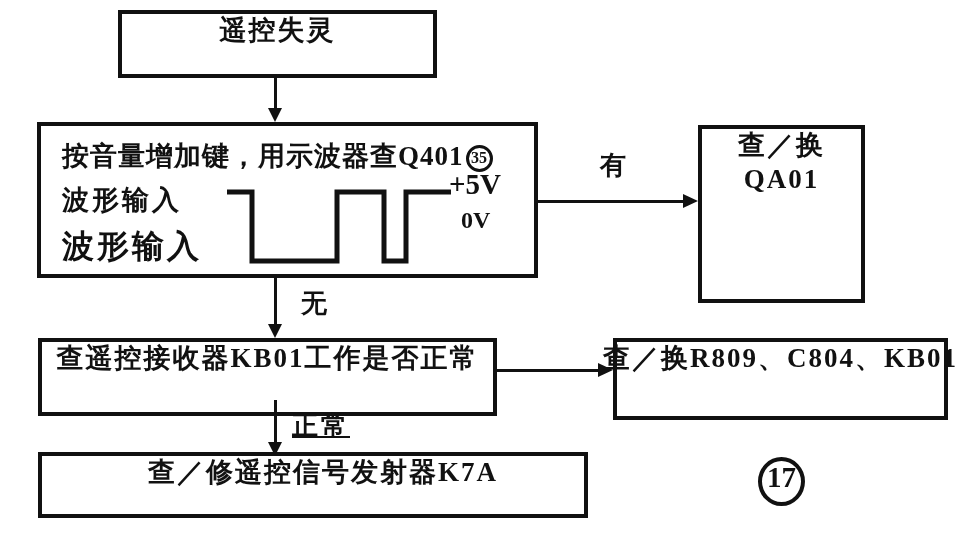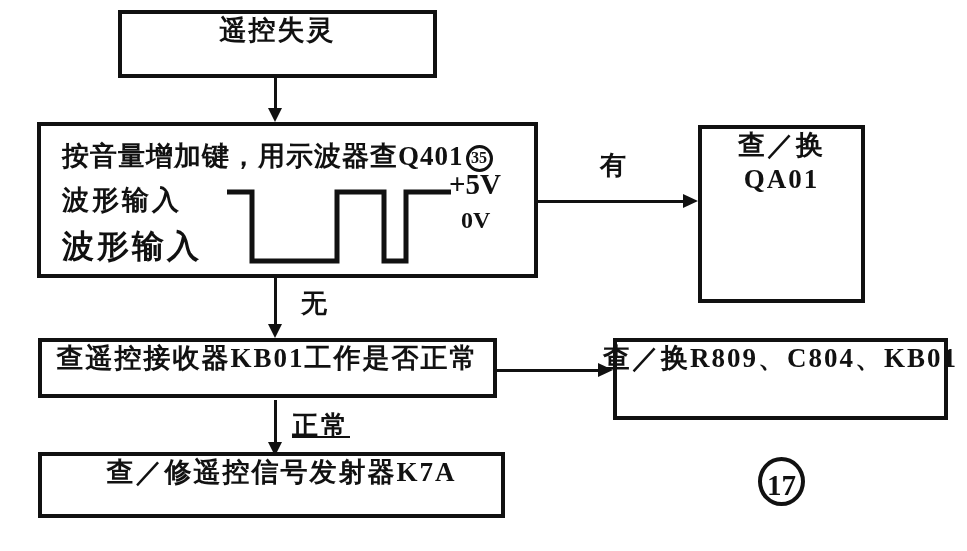--- a/index.html
+++ b/index.html
@@ -75,21 +75,21 @@
     letter-spacing: 3px;
     white-space: nowrap;
   }
   .page-circle {
     position: absolute;
     left: 758px; top: 457px;
     width: 47px; height: 49px;
     border: 4px solid #111111;
     border-radius: 50%;
     box-sizing: border-box;
-    display: flex; align-items: flex-end; justify-content: center;
+    display: flex; align-items: flex-start; justify-content: center;
     font-size: 29px;
     letter-spacing: 0;
   }
 </style>
 </head>
 <body>
 
 <div class="page">
 
   <div class="box" style="left:118px; top:10px; width:319px; height:68px;">
@@ -120,36 +120,36 @@
     <span class="lbl">
       <span>查／换</span><br>
       <span>QA01</span>
     </span>
   </div>
 
   <div class="vline" style="left:274px; top:278px; height:50px;"></div>
   <div class="arrow-down" style="left:268px; top:324px;"></div>
   <div class="edge-label" style="left:301px; top:286px;">无</div>
 
-  <div class="box" style="left:38px; top:338px; width:459px; height:60px;">
+  <div class="box" style="left:38px; top:338px; width:459px; height:78px;">
     <span class="lbl">查遥控接收器KB01工作是否正常</span>
   </div>
 
   <div class="hline" style="left:497px; top:369px; width:102px;"></div>
   <div class="arrow-right" style="left:598px; top:363px;"></div>
 
   <div class="box" style="left:613px; top:338px; width:335px; height:82px;">
     <span class="lbl">查／换R809、C804、KB01</span>
   </div>
 
   <div class="vline" style="left:274px; top:400px; height:48px;"></div>
   <div class="arrow-down" style="left:268px; top:442px;"></div>
   <div class="edge-label" style="left:292px; top:408px;text-decoration:underline;">正常</div>
 
-  <div class="box" style="left:38px; top:452px; width:467px; height:66px;padding-left:20px;">
+  <div class="box" style="left:38px; top:452px; width:550px; height:66px;padding-left:20px;">
     <span class="lbl">查／修遥控信号发射器K7A</span>
   </div>
 
   <div class="page-circle">
     <span>17</span>
   </div>
 
 </div>
 
 </body></html>

